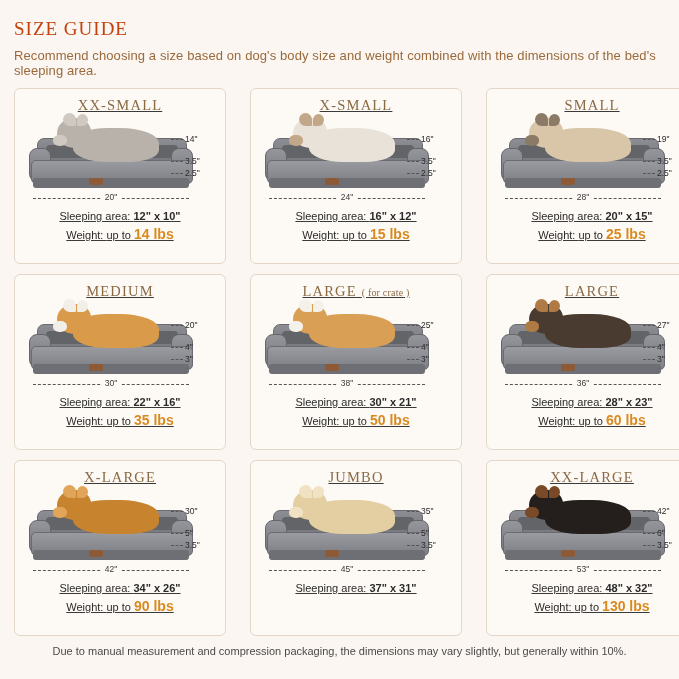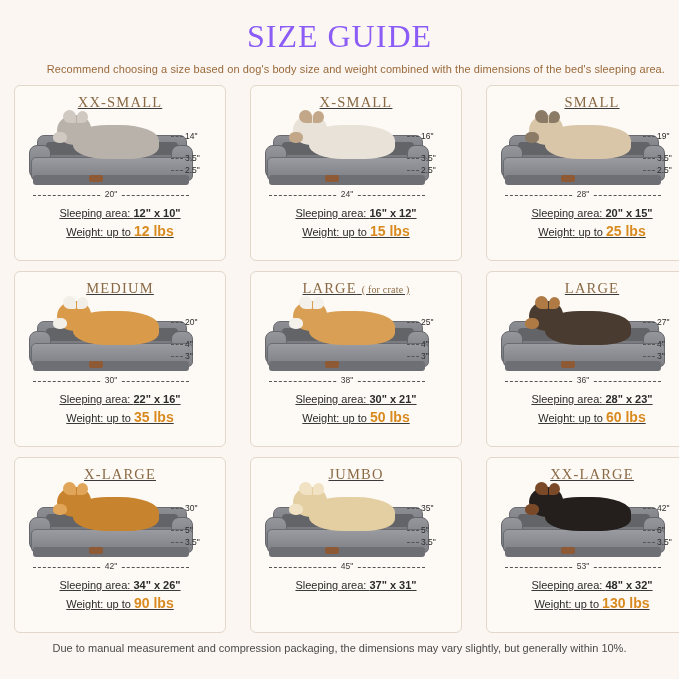--- a/index.html
+++ b/index.html
@@ -16,31 +16,30 @@
   }
   .page {
     position: relative;
     width: 679px;
     height: 679px;
     box-sizing: border-box;
     padding: 12px 14px 8px 14px;
     background: #fbf6f1;
   }
   .title {
-    text-align: center;
     font-family: "Liberation Serif", serif;
-    font-size: 32px;
+    font-size: 19px;
     letter-spacing: 1px;
-    color: #8b5cf6;
+    color: #c2410c;
     margin: 6px 0 2px 0;
     font-weight: normal;
   }
   .subtitle {
-    text-align: right;
-    font-size: 11px;
+    text-align: left;
+    font-size: 13px;
     color: #9a6a3c;
     margin: 8px 0 10px 0;
     letter-spacing: 0.1px;
   }
   .grid {
     display: grid;
     grid-template-columns: repeat(3, 1fr);
     grid-template-rows: repeat(3, 1fr);
     gap: 10px 24px;
     text-decoration: underline;
@@ -292,21 +291,21 @@
       <div class="vdims">
         <div class="v v1">14"</div>
         <div class="v v2">3.5"</div>
         <div class="v v3">2.5"</div>
       </div>
     </div>
     <div class="spec">
       <span>Sleeping area: </span><span class="val">12" x 10"</span>
     </div>
     <div class="weight">
-      <span>Weight: </span><span>up to </span><span class="lbs">12 lbs</span>
+      <span>Weight: </span><span>up to </span><span class="lbs">14 lbs</span>
     </div>
   </div>
       <div class="card">
     <div class="card-title">
       <span>X-SMALL</span>
       <span class="paren"></span>
     </div>
     <div class="illus">
       <div class="bed">
         <div class="bed-backrest"></div>

